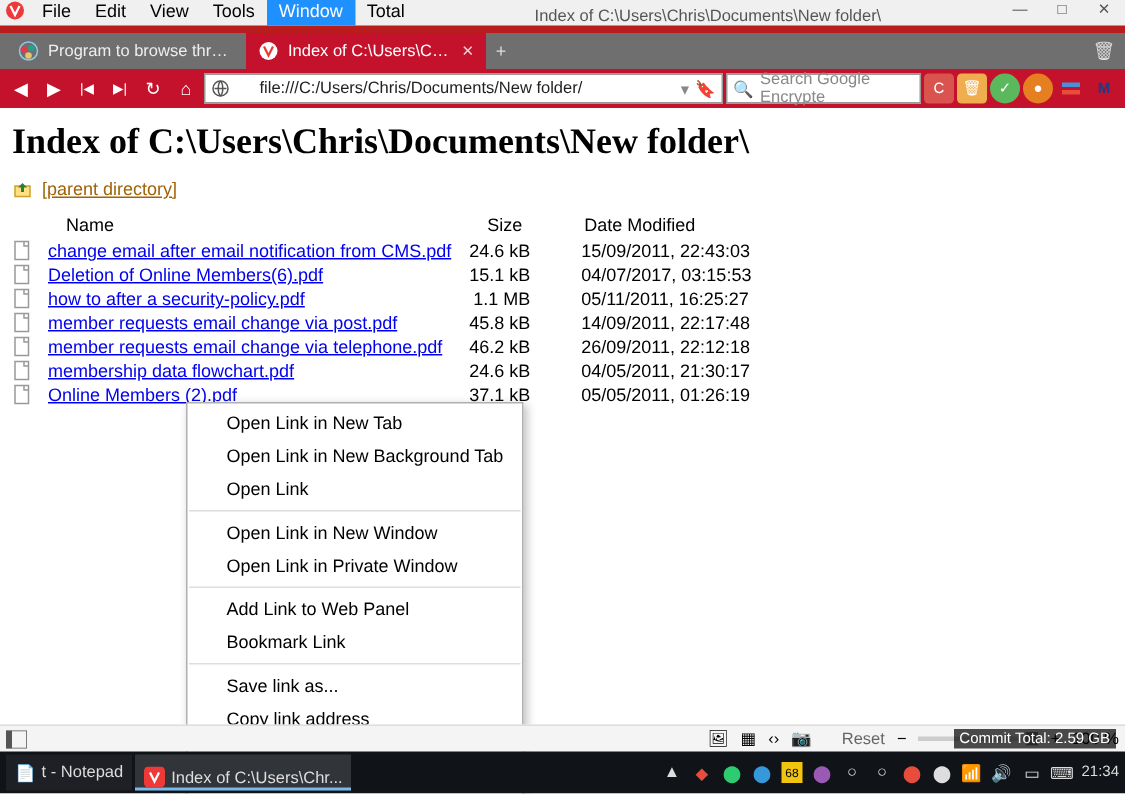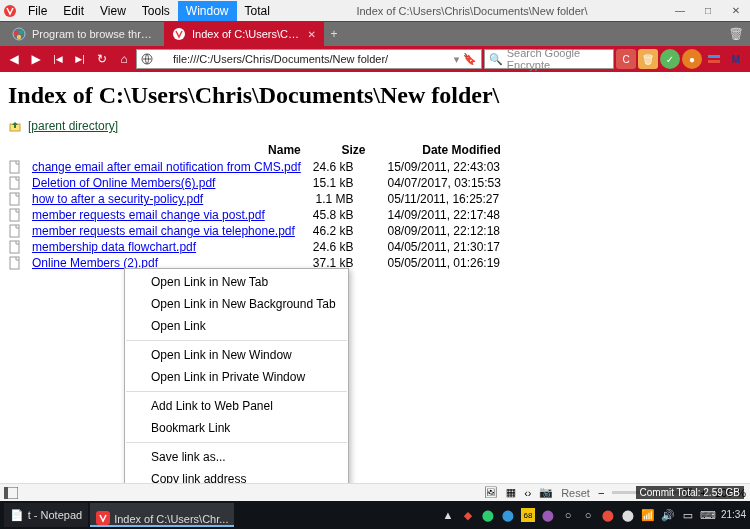--- a/index.html
+++ b/index.html
@@ -1,19 +1,19 @@
 <!DOCTYPE html>
 <html><head>
 <meta charset="utf-8">
 <style>
 * { margin: 0; padding: 0; box-sizing: border-box; font-family: "Segoe UI", Tahoma, sans-serif; }
 body { width: 750px; height: 529px; overflow: hidden; background: #fff; position: relative; font-size: 12px; }
 
 
-.titlebar { height: 22px; background: #f0f0f0; display: flex; align-items: center; border-bottom: 1px solid #b91c1c; }
+.titlebar { height: 22px; background: #f0f0f0; display: flex; align-items: flex-end; border-bottom: 5px solid #b91c1c; }
 .menu { display: flex; }
 .menu-item { padding: 3px 8px; cursor: pointer; }
 .menu-item.active { background: #1e90ff; color: #fff; }
 .window-title { flex: 1; text-align: center; color: #555; font-size: 11px; }
 .win-controls { display: flex; }
 .win-btn { width: 28px; height: 22px; display: flex; align-items: center; justify-content: center; font-size: 10px; color: #555; }
 
 
 .tabbar { height: 24px; background: #6f6f6f; display: flex; align-items: stretch; padding-left: 4px; }
 .tab { display: flex; align-items: center; padding: 0 8px; gap: 6px; color: #eee; font-size: 11px; max-width: 160px; }
@@ -27,23 +27,23 @@
 .nav-btn { width: 20px; height: 20px; display: flex; align-items: center; justify-content: center; color: #fff; font-size: 12px; }
 .url-box { flex: 1; background: #fff; height: 20px; display: flex; align-items: center; border: 1px solid #999; font-size: 11px; padding: 0 4px; gap: 4px; }
 .url-text { flex: 1; color: #222; margin-left: 16px; }
 .search-box { width: 130px; background: #fff; height: 20px; display: flex; align-items: center; padding: 0 4px; gap: 4px; border: 1px solid #999; font-size: 11px; color: #888; }
 .ext-btn { width: 20px; height: 20px; border-radius: 3px; display: flex; align-items: center; justify-content: center; font-size: 10px; color: #fff; }
 
 
 .content { padding: 10px 8px; background: #fff; height: calc(100% - 22px - 24px - 26px - 18px - 28px); overflow: hidden; }
 h1 { font-family: "Times New Roman", serif; font-size: 24px; font-weight: bold; margin-bottom: 10px; }
 .parent-row { margin-bottom: 8px; display:flex; align-items:center; gap:6px;}
-.parent-link { color: #14532d; }
+.parent-link { color: #a16207; }
 table { border-collapse: collapse; font-size: 12px; }
-th { text-align: right; font-weight: bold; padding: 2px 12px; }
+th { text-align: left; font-weight: normal; padding: 2px 12px; }
 td { padding: 1px 12px 1px 0; white-space: nowrap; }
 td.icon-cell { padding-right: 4px; width: 16px;}
 td.size { text-align: right; padding-right: 24px; }
 td.date { padding-left: 10px; }
 a.file { color: #00e; text-decoration: underline; }
 
 
 .ctxmenu { position: absolute; background: #fff; border: 1px solid #b0b0b0; box-shadow: 2px 2px 6px rgba(0,0,0,.25); font-size: 12px; min-width: 218px; padding: 2px 0; }
 .ctx-item { padding: 4px 12px 4px 26px; display: flex; justify-content: space-between; align-items: center; position:relative; }
 .ctx-sep { height: 1px; background: #ddd; margin: 3px 1px; }
@@ -221,21 +221,21 @@
         </tr>
         <tr>
           <td class="icon-cell">
             <svg width="14" height="14" viewBox="0 0 14 14">
               <rect x="2" y="1" width="9" height="12" fill="#fff" stroke="#999"></rect>
               <path d="M8 1v3h3" fill="none" stroke="#999"></path>
             </svg>
           </td>
           <td><a href="#" class="file">member requests email change via telephone.pdf</a></td>
           <td class="size">46.2 kB</td>
-          <td class="date">08/09/2011, 22:12:18</td>
+          <td class="date">26/09/2011, 22:12:18</td>
         </tr>
         <tr>
           <td class="icon-cell">
             <svg width="14" height="14" viewBox="0 0 14 14">
               <rect x="2" y="1" width="9" height="12" fill="#fff" stroke="#999"></rect>
               <path d="M8 1v3h3" fill="none" stroke="#999"></path>
             </svg>
           </td>
           <td><a href="#" class="file">membership data flowchart.pdf</a></td>
           <td class="size">24.6 kB</td>
@@ -307,21 +307,21 @@
     <svg width="14" height="12" viewBox="0 0 14 12">
         <rect x="0" y="0" width="14" height="12" fill="none" stroke="#555"></rect>
         <rect x="0" y="0" width="4" height="12" fill="#555"></rect>
       </svg>
   </span>
   <div class="spacer"></div>
   <span>🖼</span>
   <span>▦</span>
   <span>‹›</span>
   <span>📷</span>
-  <span style="color:#666;">Reset</span>
+  <span style="color:#666;margin-left:12px;">Reset</span>
   <span>−</span>
   <div class="zoom-slider">
       <div class="thumb"></div>
     </div>
   <span>+</span>
   <span>100 %</span>
 </div>
 
 <div style="position:absolute; bottom:30px; right:6px; font-size:10px; background:rgba(0,0,0,.7); color:#fff; padding:1px 4px;">Commit Total: 2.59 GB</div>
 

